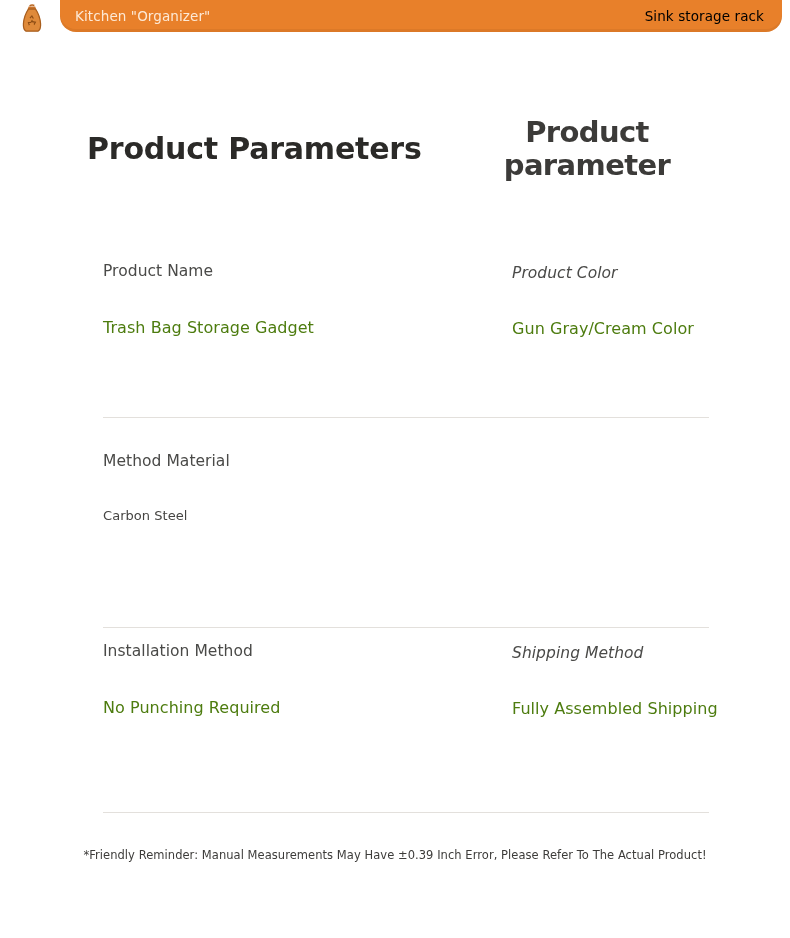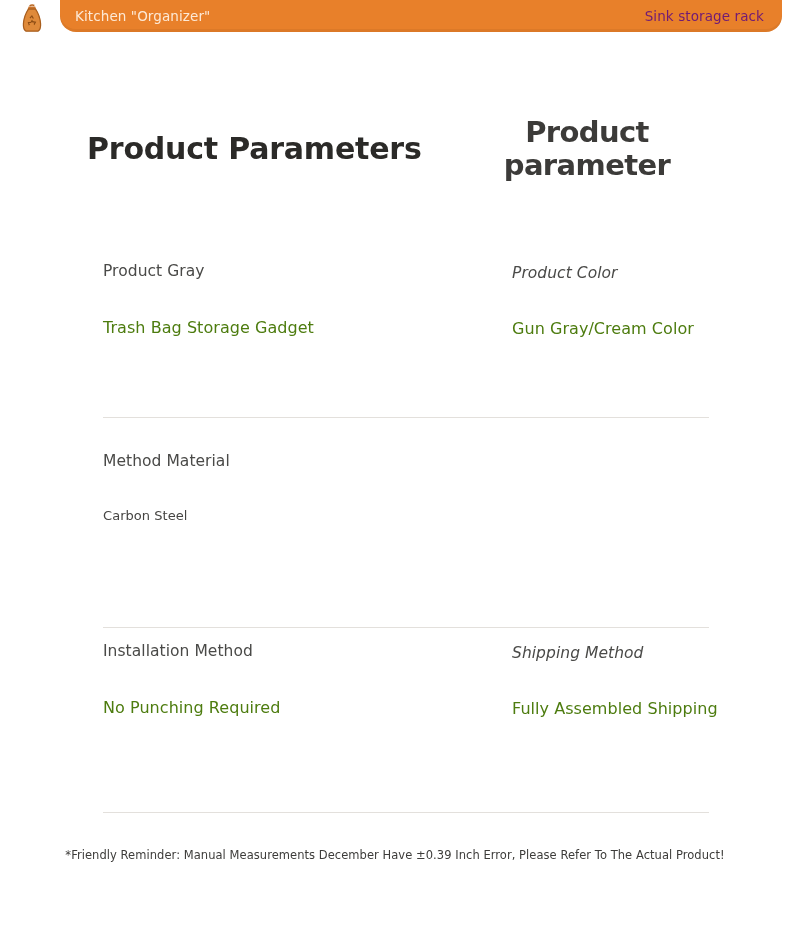--- a/index.html
+++ b/index.html
@@ -33,21 +33,21 @@
     padding: 0 18px 0 15px;
   }
   #header-bar .bar-left {
     color: #fde9d6;
     font-size: 13.5px;
     font-family: "DejaVu Sans", sans-serif;
     letter-spacing: .1px;
     white-space: nowrap;
   }
   #header-bar .bar-right {
-    color: #701a75;
+    color: #000000;
     font-size: 13.5px;
     font-family: "DejaVu Sans", sans-serif;
     letter-spacing: .1px;
     white-space: nowrap;
   }
 
   #brand-icon {
     position: absolute;
     left: 16px;
     top: 2px;
@@ -181,21 +181,21 @@
 
 <div id="title-row">
   <div id="page-title">Product Parameters</div>
   <div id="page-subtitle">Product parameter</div>
 </div>
 
 <div id="spec-table">
 
   <div class="spec-row">
     <div class="spec-cell left">
-      <div class="spec-label">Product Gray</div>
+      <div class="spec-label">Product Name</div>
       <div class="spec-value">Trash Bag Storage Gadget</div>
     </div>
     <div class="spec-cell right">
       <div class="spec-label">Product Color</div>
       <div class="spec-value">Gun Gray/Cream Color</div>
     </div>
     <div class="spec-divider" id="divider-1"></div>
   </div>
 
   <div class="spec-row">
@@ -213,13 +213,13 @@
     <div class="spec-cell right">
       <div class="spec-label">Shipping Method</div>
       <div class="spec-value">Fully Assembled Shipping</div>
     </div>
   </div>
 
   <div class="spec-divider" id="divider-2"></div>
   <div class="spec-divider" id="divider-3"></div>
 </div>
 
-<div id="footnote">*Friendly Reminder: Manual Measurements December Have ±0.39 Inch Error, Please Refer To The Actual Product!</div>
+<div id="footnote">*Friendly Reminder: Manual Measurements May Have ±0.39 Inch Error, Please Refer To The Actual Product!</div>
 
 </body></html>

